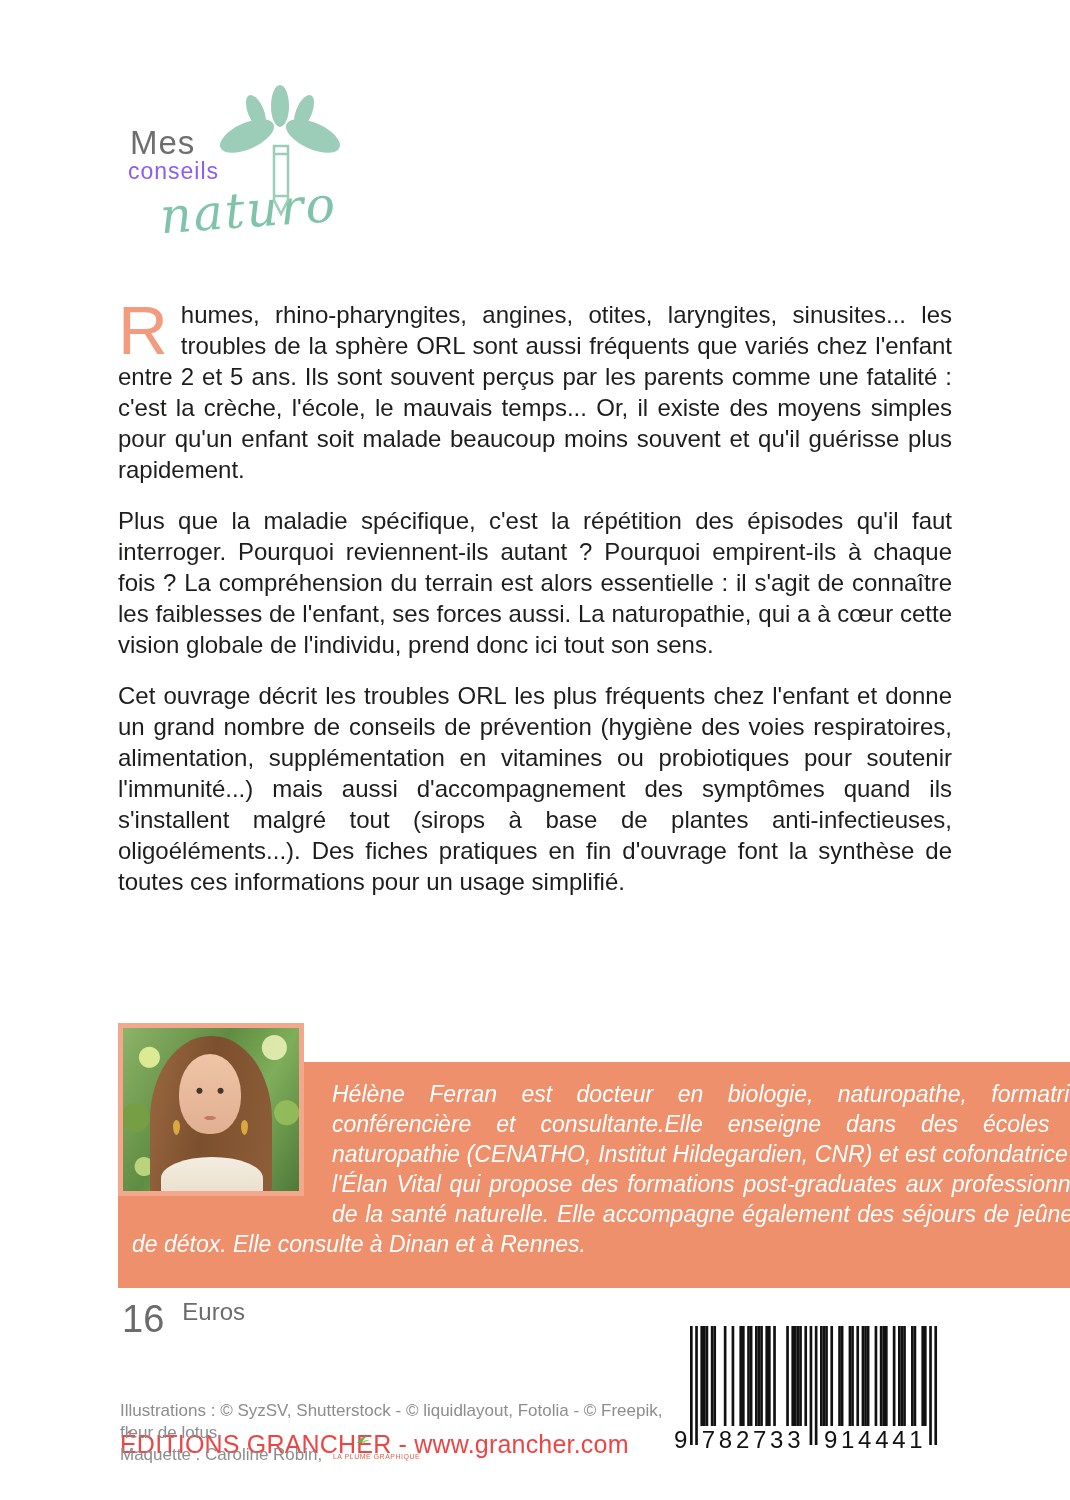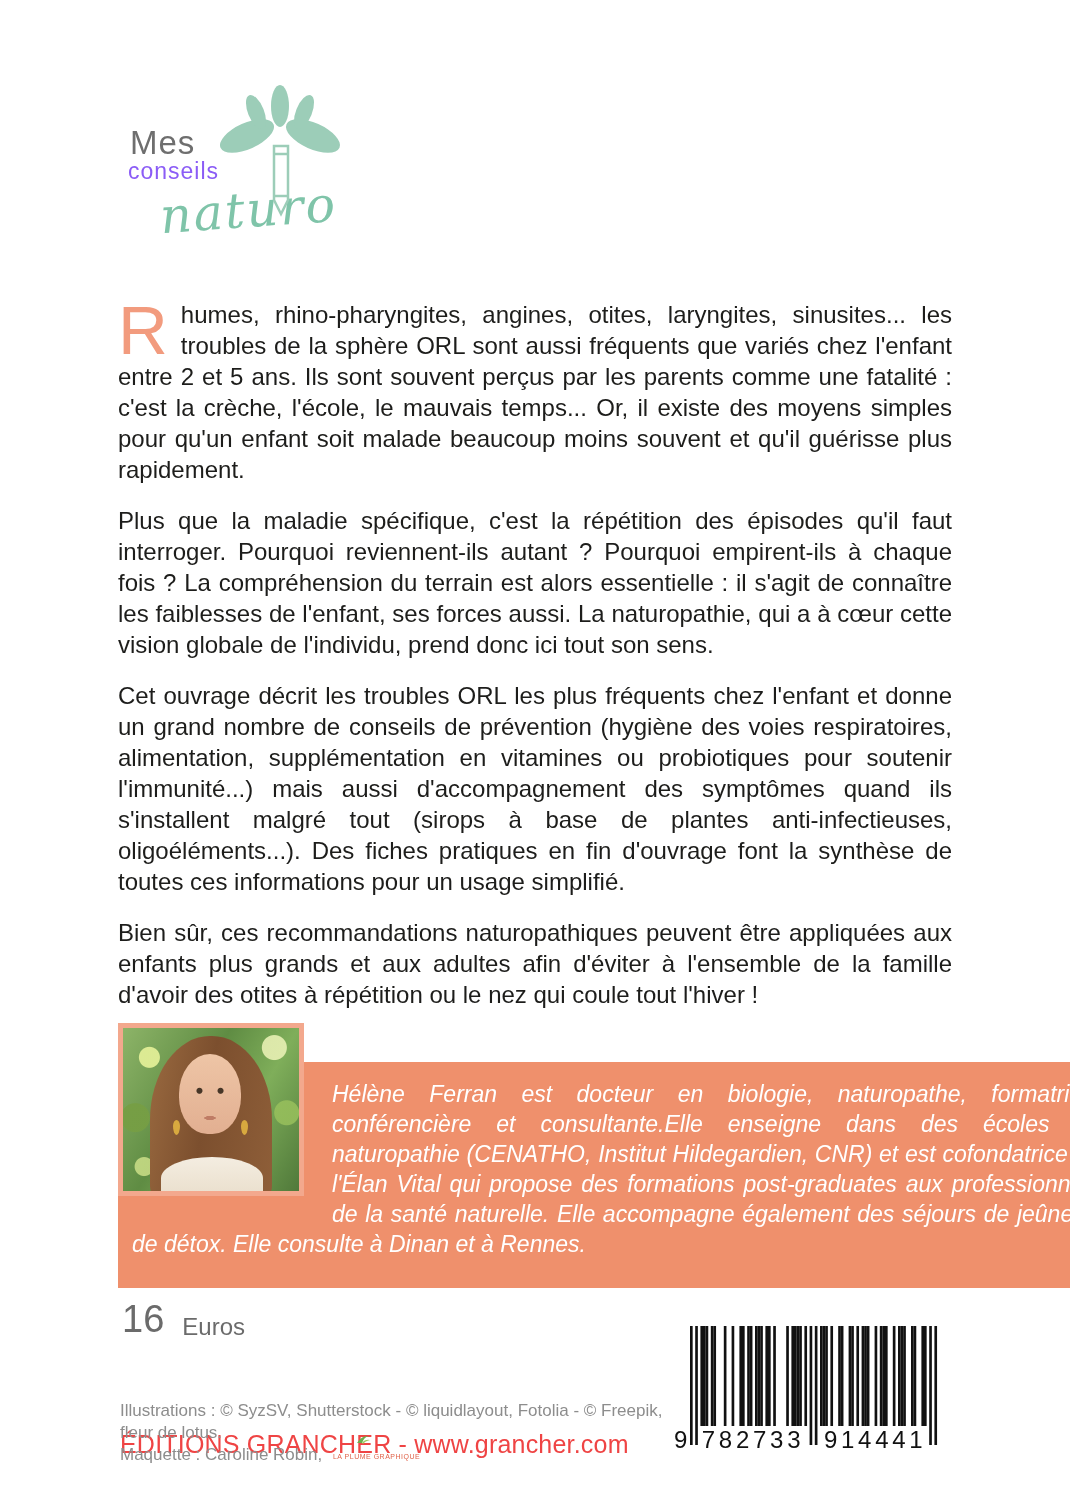--- a/index.html
+++ b/index.html
@@ -69,21 +69,21 @@
       linear-gradient(180deg,#eec5a6,#e2af91);}
   .ph-earring{position:absolute;width:7px;height:15px;background:#d8a93f;
     border-radius:50% 50% 50% 50%/40% 40% 60% 60%;}
   .ph-earring.left{left:50px;top:92px;}
   .ph-earring.right{left:118px;top:92px;}
   .ph-shirt{
     position:absolute;left:38px;bottom:-8px;width:102px;height:42px;
     background:linear-gradient(#f4ede1,#e9decb);border-radius:50% 50% 0 0;}
 
   
-  .price{position:absolute;left:122px;top:1298px;color:#6b6b6b;display:flex;align-items:flex-end;}
+  .price{position:absolute;left:122px;top:1298px;color:#6b6b6b;display:flex;align-items:flex-start;}
   .price-value{font-size:38px;}
   .price-unit{font-size:24px;margin-left:18px;}
   .publisher{
     position:absolute;left:120px;top:1430px;font-size:25px;font-weight:400;
     color:#ef4444;letter-spacing:.2px;
   }
   .credits{position:absolute;left:120px;top:1400px;font-size:17px;line-height:22px;color:#8d8d8d;}
   .credit-line{white-space:nowrap;}
   .plume-logo{position:relative;display:inline-block;margin-left:6px;top:-1px;}
   .plume-logo i{font-style:normal;font-size:7px;letter-spacing:.5px;color:#e0634a;}
@@ -115,21 +115,20 @@
         <line x1="57" y1="70" x2="71" y2="70"></line>
       </g>
     </svg>
   </div>
 
 
   <div class="body">
     <p><span class="dropcap">R</span><span>humes, rhino-pharyngites, angines, otites, laryngites, sinusites... les troubles de la sphère ORL sont aussi fréquents que variés chez l'enfant entre 2 et 5 ans. Ils sont souvent perçus par les parents comme une fatalité : c'est la crèche, l'école, le mauvais temps... Or, il existe des moyens simples pour qu'un enfant soit malade beaucoup moins souvent et qu'il guérisse plus rapidement.</span></p>
     <p>Plus que la maladie spécifique, c'est la répétition des épisodes qu'il faut interroger. Pourquoi reviennent-ils autant ? Pourquoi empirent-ils à chaque fois ? La compréhension du terrain est alors essentielle : il s'agit de connaître les faiblesses de l'enfant, ses forces aussi. La naturopathie, qui a à cœur cette vision globale de l'individu, prend donc ici tout son sens.</p>
     <p>Cet ouvrage décrit les troubles ORL les plus fréquents chez l'enfant et donne un grand nombre de conseils de prévention (hygiène des voies respiratoires, alimentation, supplémentation en vitamines ou probiotiques pour soutenir l'immunité...) mais aussi d'accompagnement des symptômes quand ils s'installent malgré tout (sirops à base de plantes anti-infectieuses, oligoéléments...). Des fiches pratiques en fin d'ouvrage font la synthèse de toutes ces informations pour un usage simplifié.</p>
-    <p>Bien sûr, ces recommandations naturopathiques peuvent être appliquées aux enfants plus grands et aux adultes afin d'éviter à l'ensemble de la famille d'avoir des otites à répétition ou le nez qui coule tout l'hiver !</p>
   </div>
 
   <div class="bio-box">
     <div class="bio-spacer"></div>
     <div class="bio-text">Hélène Ferran est docteur en biologie, naturopathe, formatrice, conférencière et consultante.Elle enseigne dans des écoles de naturopathie (CENATHO, Institut Hildegardien, CNR) et est cofondatrice de l'Élan Vital qui propose des formations post-graduates aux professionnels de la santé naturelle. Elle accompagne également des séjours de jeûne et de détox. Elle consulte à Dinan et à Rennes.</div>
   </div>
   <div class="photo">
     <div class="ph-bg"></div>
     <div class="ph-hair"></div>
     <div class="ph-earring left"></div>

